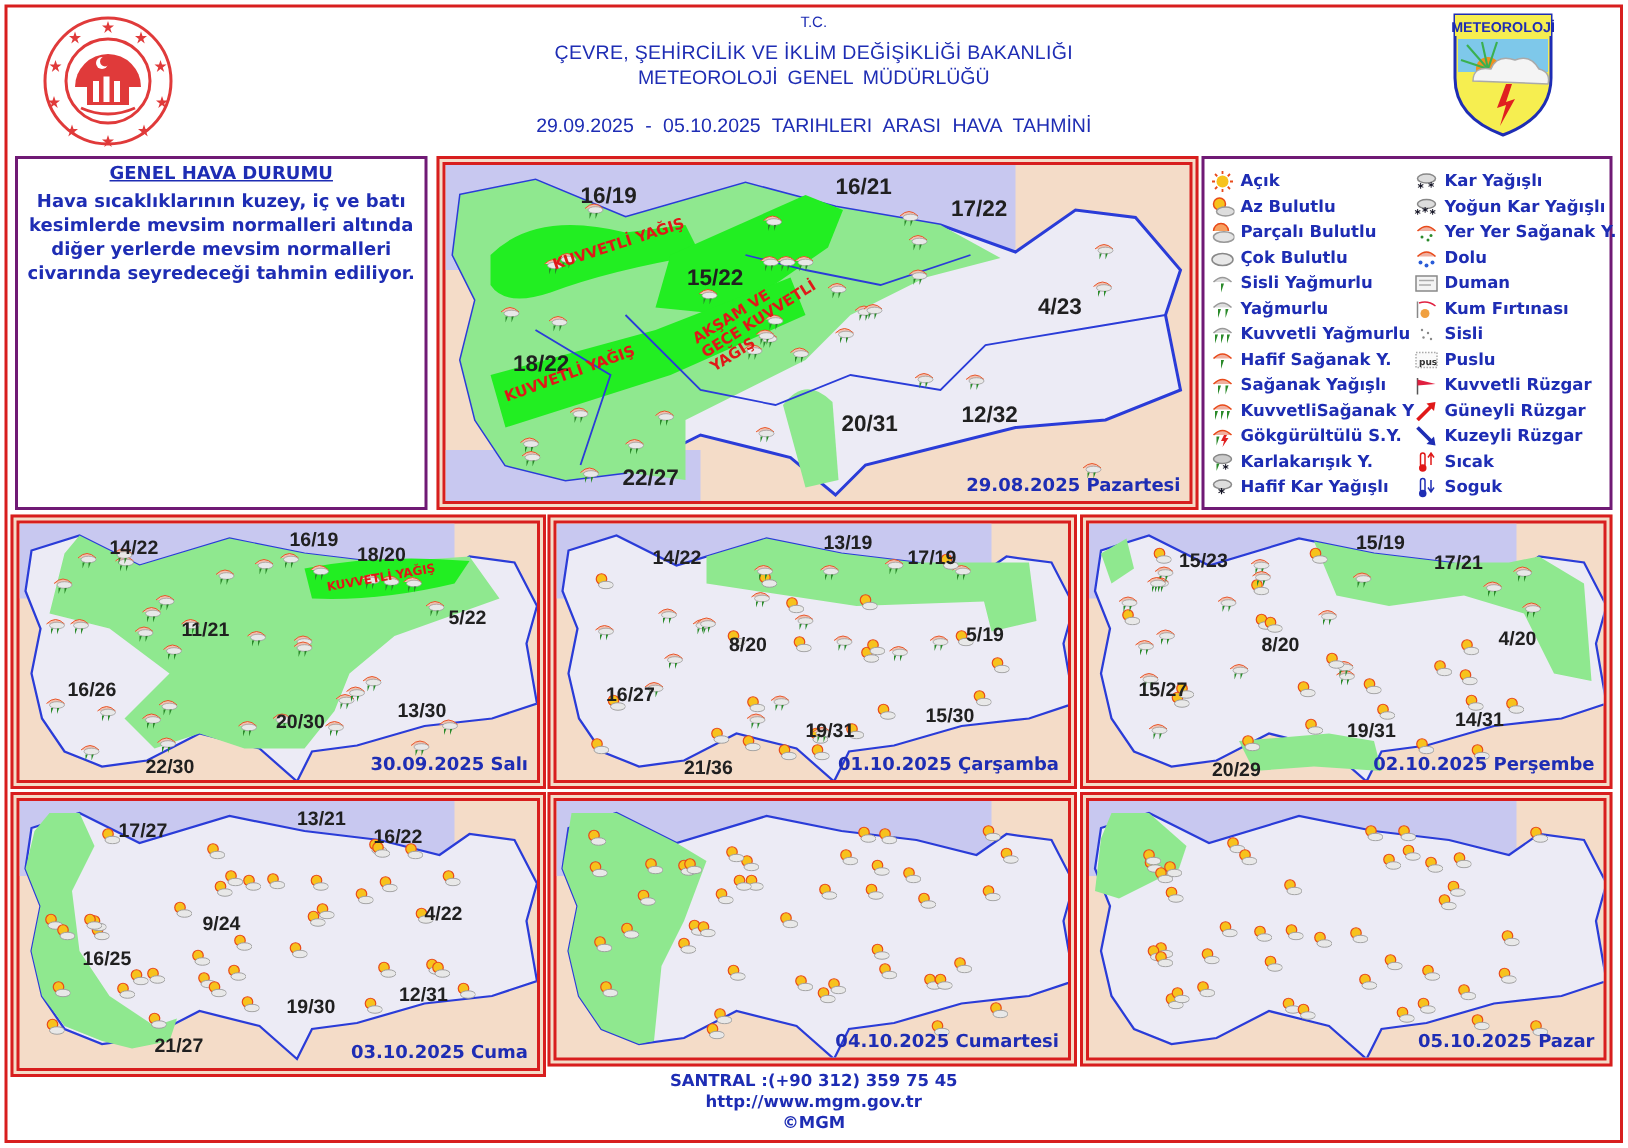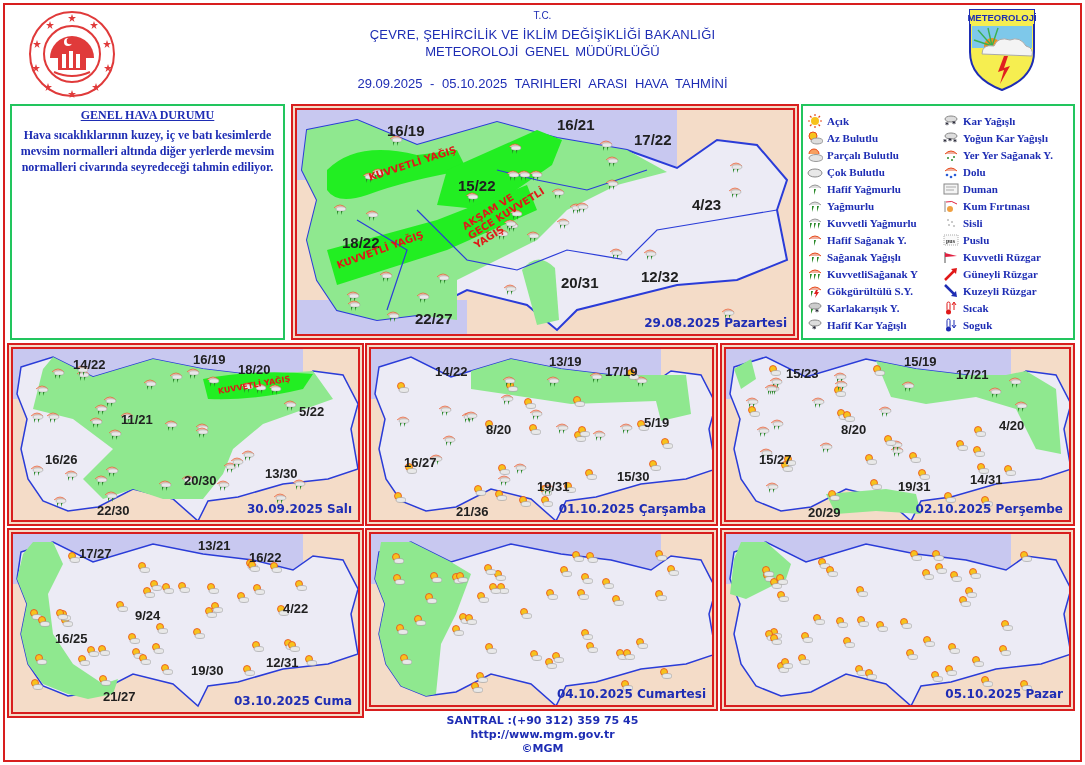--- a/index.html
+++ b/index.html
@@ -14,21 +14,21 @@
     .header { position: absolute; left: 0; top: 0; width: 1085px; height: 100px; }
     .hdr-text { position: absolute; left: 200px; width: 685px; text-align: center; color: #1e2db4;
       font-family: "Liberation Sans Narrow", "Liberation Sans", sans-serif; font-stretch: condensed; }
     .hdr-l1 { top: 10px; font-size: 10px; }
     .hdr-l2 { top: 27px; font-size: 13px; letter-spacing: 0.2px; }
     .hdr-l3 { top: 44px; font-size: 13px; word-spacing: 3px; }
     .hdr-l4 { top: 76px; font-size: 13px; word-spacing: 4px; }
     .logo-left { position: absolute; left: 28px; top: 8px; width: 88px; height: 92px; }
     .logo-right { position: absolute; left: 968px; top: 8px; width: 68px; height: 84px; }
 
-    .box { position: absolute; border: 2px solid #22c55e; background: #fff; font-family: Liberation Serif, serif; }
+    .box { position: absolute; border: 2px solid #701a75; background: #fff; }
     .genel { left: 10px; top: 104px; width: 275px; height: 236px; padding: 2px 6px; text-align: center; }
     .genel-title { color: #1e2db4; font-weight: bold; font-size: 12px; text-decoration: underline; display:block; margin-bottom: 4px; }
     .genel-text { color: #1e2db4; font-weight: bold; font-size: 12px; line-height: 16px; }
 
     .legend { left: 801px; top: 104px; width: 274px; height: 236px; padding: 6px 4px; }
     .legend-grid { display: grid; grid-template-columns: 136px 130px; grid-auto-rows: 17px; grid-auto-flow: column; grid-template-rows: repeat(13, 17px); }
     .legend-item { display: flex; align-items: center; font-size: 11px; font-weight: bold; color: #1e2db4; white-space: nowrap; }
     .legend-ico { width: 16px; height: 14px; margin-right: 4px; display: inline-block; flex: none; }
 
     .map { position: absolute; border: 2px solid #d81e1e; overflow: hidden; background: #f4dcc8; }
@@ -340,21 +340,21 @@
         <span class="legend-ico"><svg viewBox="0 0 16 14" width="16" height="14">
             <ellipse cx="8" cy="8" rx="7" ry="4" fill="#e8e8e8" stroke="#888"></ellipse>
           </svg></span>
         <span>Çok Bulutlu</span>
       </div>
       <div class="legend-item">
         <span class="legend-ico"><svg viewBox="0 0 16 14" width="16" height="14">
             <path d="M2 6 Q8 0 14 6" fill="#ddd" stroke="#999"></path>
             <path d="M7 7 L9 7 L7 13 Z" fill="#2a8a2a"></path>
           </svg></span>
-        <span>Hafif Yağmurlu</span>
+        <span>Sisli Yağmurlu</span>
       </div>
       <div class="legend-item">
         <span class="legend-ico"><svg viewBox="0 0 16 14" width="16" height="14">
             <path d="M2 6 Q8 0 14 6" fill="#ddd" stroke="#999"></path>
             <path d="M5 7 L7 7 L5 13 Z M10 7 L12 7 L10 13 Z" fill="#2a8a2a"></path>
           </svg></span>
         <span>Yağmurlu</span>
       </div>
       <div class="legend-item">
         <span class="legend-ico"><svg viewBox="0 0 16 14" width="16" height="14">

